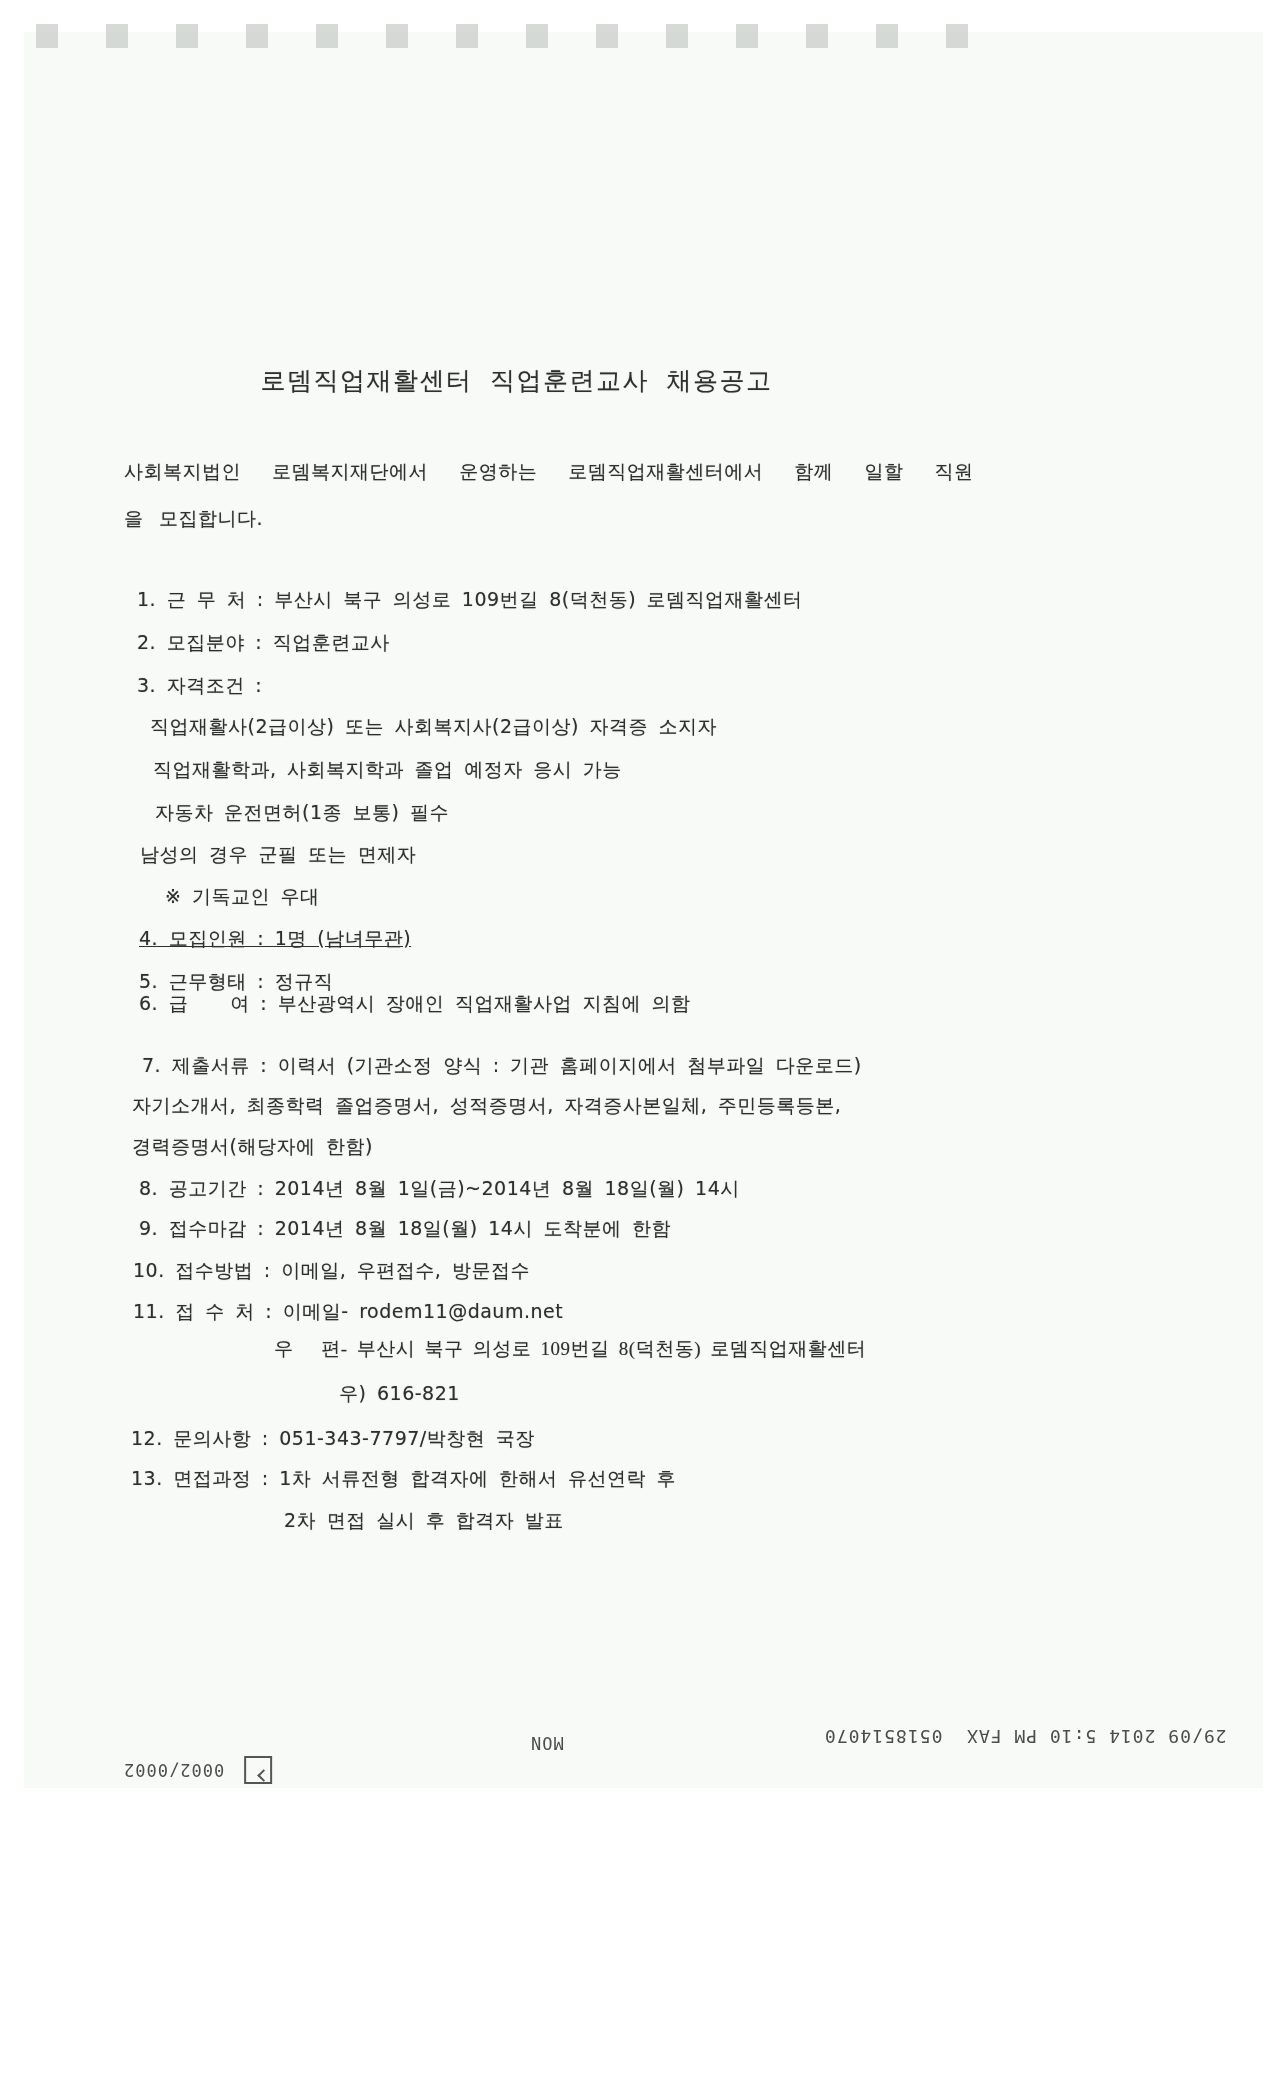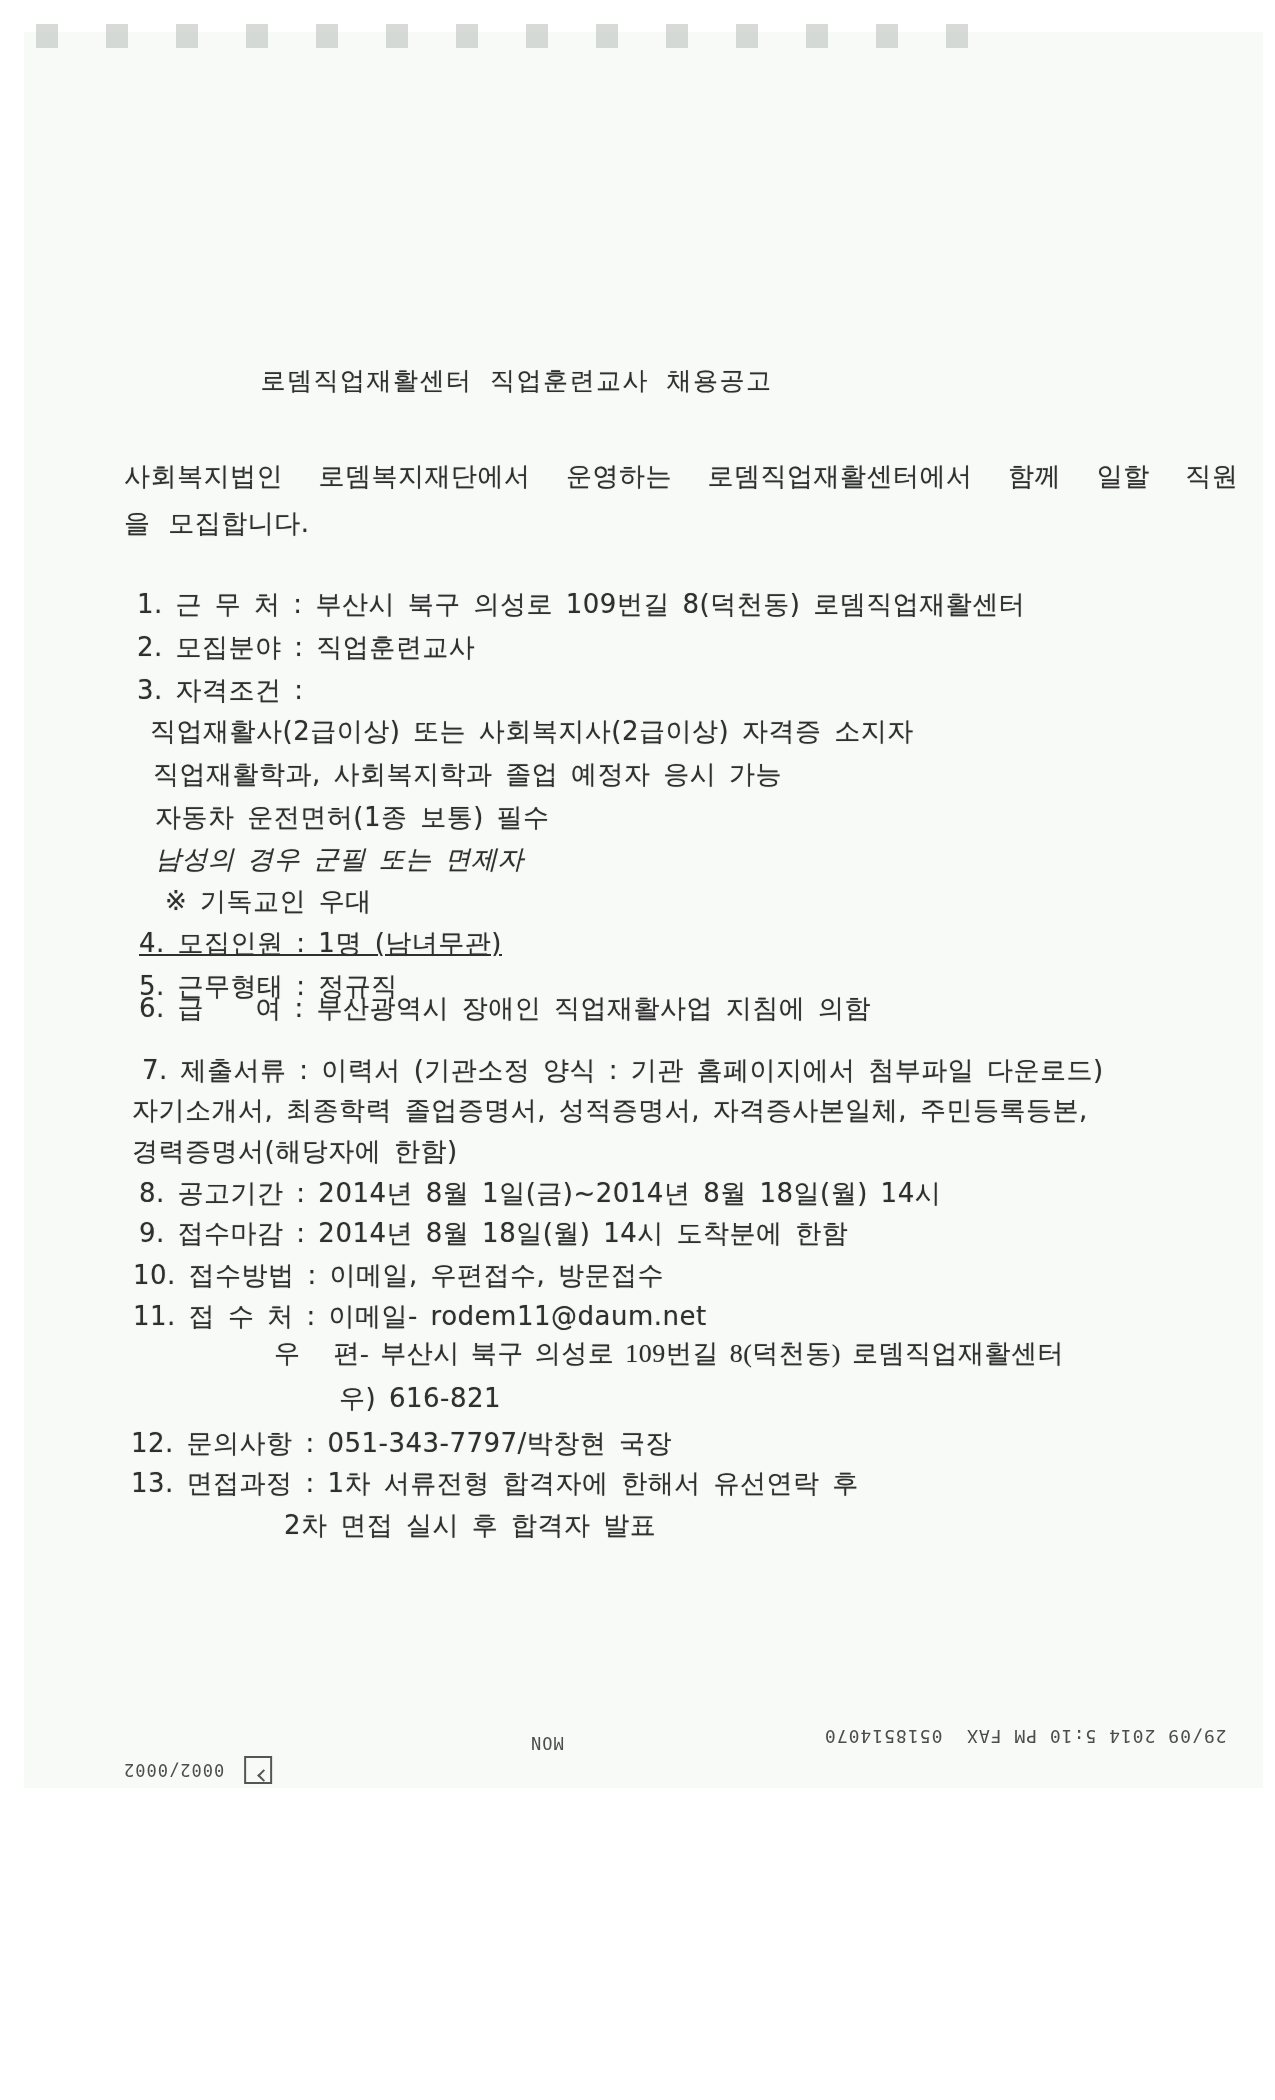--- a/index.html
+++ b/index.html
@@ -17,21 +17,21 @@
     position:absolute; left:1252px; top:34px; width:19px; height:1726px;
     background:#ebe3cf;
   }
   .top-dashes {
     position:absolute; left:12px; top:0; width:960px; height:4px;
     background:repeating-linear-gradient(90deg,#c6cac6 0 22px, transparent 22px 70px);
     opacity:.7;
   }
   .ln {
     position:absolute; white-space:pre;
-    font-size:26px; color:#2f2f2f; letter-spacing:.5px; word-spacing:4px;
+    font-size:19px; color:#2f2f2f; letter-spacing:.5px; word-spacing:4px;
     text-shadow:0 0 1px rgba(47,47,47,.45);
   }
   .title {
     left:0; top:328px; width:985px; text-align:center;
     font-size:25px; letter-spacing:1.5px; word-spacing:8px;
   }
   .intro { word-spacing:9px; }
   .fax {
     position:absolute; transform:rotate(180deg);
     font-family:"DejaVu Sans Mono","Liberation Mono",monospace;
@@ -61,21 +61,21 @@
 
   <div class="ln intro" style="left:88px; top:423px;">사회복지법인  로뎀복지재단에서  운영하는  로뎀직업재활센터에서  함께  일할  직원</div>
   <div class="ln intro" style="left:88px; top:470px;">을 모집합니다.</div>
 
   <div class="ln" style="left:101px; top:551px;">1. 근 무 처 : 부산시 북구 의성로 109번길 8(덕천동) 로뎀직업재활센터</div>
   <div class="ln" style="left:101px; top:594px;">2. 모집분야 : 직업훈련교사</div>
   <div class="ln" style="left:101px; top:637px;">3. 자격조건 :</div>
   <div class="ln" style="left:114px; top:678px;">직업재활사(2급이상) 또는 사회복지사(2급이상) 자격증 소지자</div>
   <div class="ln" style="left:117px; top:721px;">직업재활학과, 사회복지학과 졸업 예정자 응시 가능</div>
   <div class="ln" style="left:119px; top:764px;">자동차 운전면허(1종 보통) 필수</div>
-  <div class="ln" style="left:119px; top:806px;font-style:italic;">남성의 경우 군필 또는 면제자</div>
+  <div class="ln" style="left:104px; top:806px;">남성의 경우 군필 또는 면제자</div>
   <div class="ln" style="left:129px; top:848px;">※ 기독교인 우대</div>
   <div class="ln" style="left:103px; top:890px;text-decoration:underline;">4. 모집인원 : 1명 (남녀무관)</div>
   <div class="ln" style="left:103px; top:933px;">5. 근무형태 : 정규직</div>
   <div class="ln" style="left:103px; top:955px;">6. 급    여 : 부산광역시 장애인 직업재활사업 지침에 의함</div>
   <div class="ln" style="left:106px; top:1017px;">7. 제출서류 : 이력서 (기관소정 양식 : 기관 홈페이지에서 첨부파일 다운로드)</div>
   <div class="ln" style="left:96px;  top:1057px;">자기소개서, 최종학력 졸업증명서, 성적증명서, 자격증사본일체, 주민등록등본,</div>
   <div class="ln" style="left:96px;  top:1098px;">경력증명서(해당자에 한함)</div>
   <div class="ln" style="left:103px; top:1140px;">8. 공고기간 : 2014년 8월 1일(금)~2014년 8월 18일(월) 14시</div>
   <div class="ln" style="left:103px; top:1180px;">9. 접수마감 : 2014년 8월 18일(월) 14시 도착분에 한함</div>
   <div class="ln" style="left:97px;  top:1222px;">10. 접수방법 : 이메일, 우편접수, 방문접수</div>

